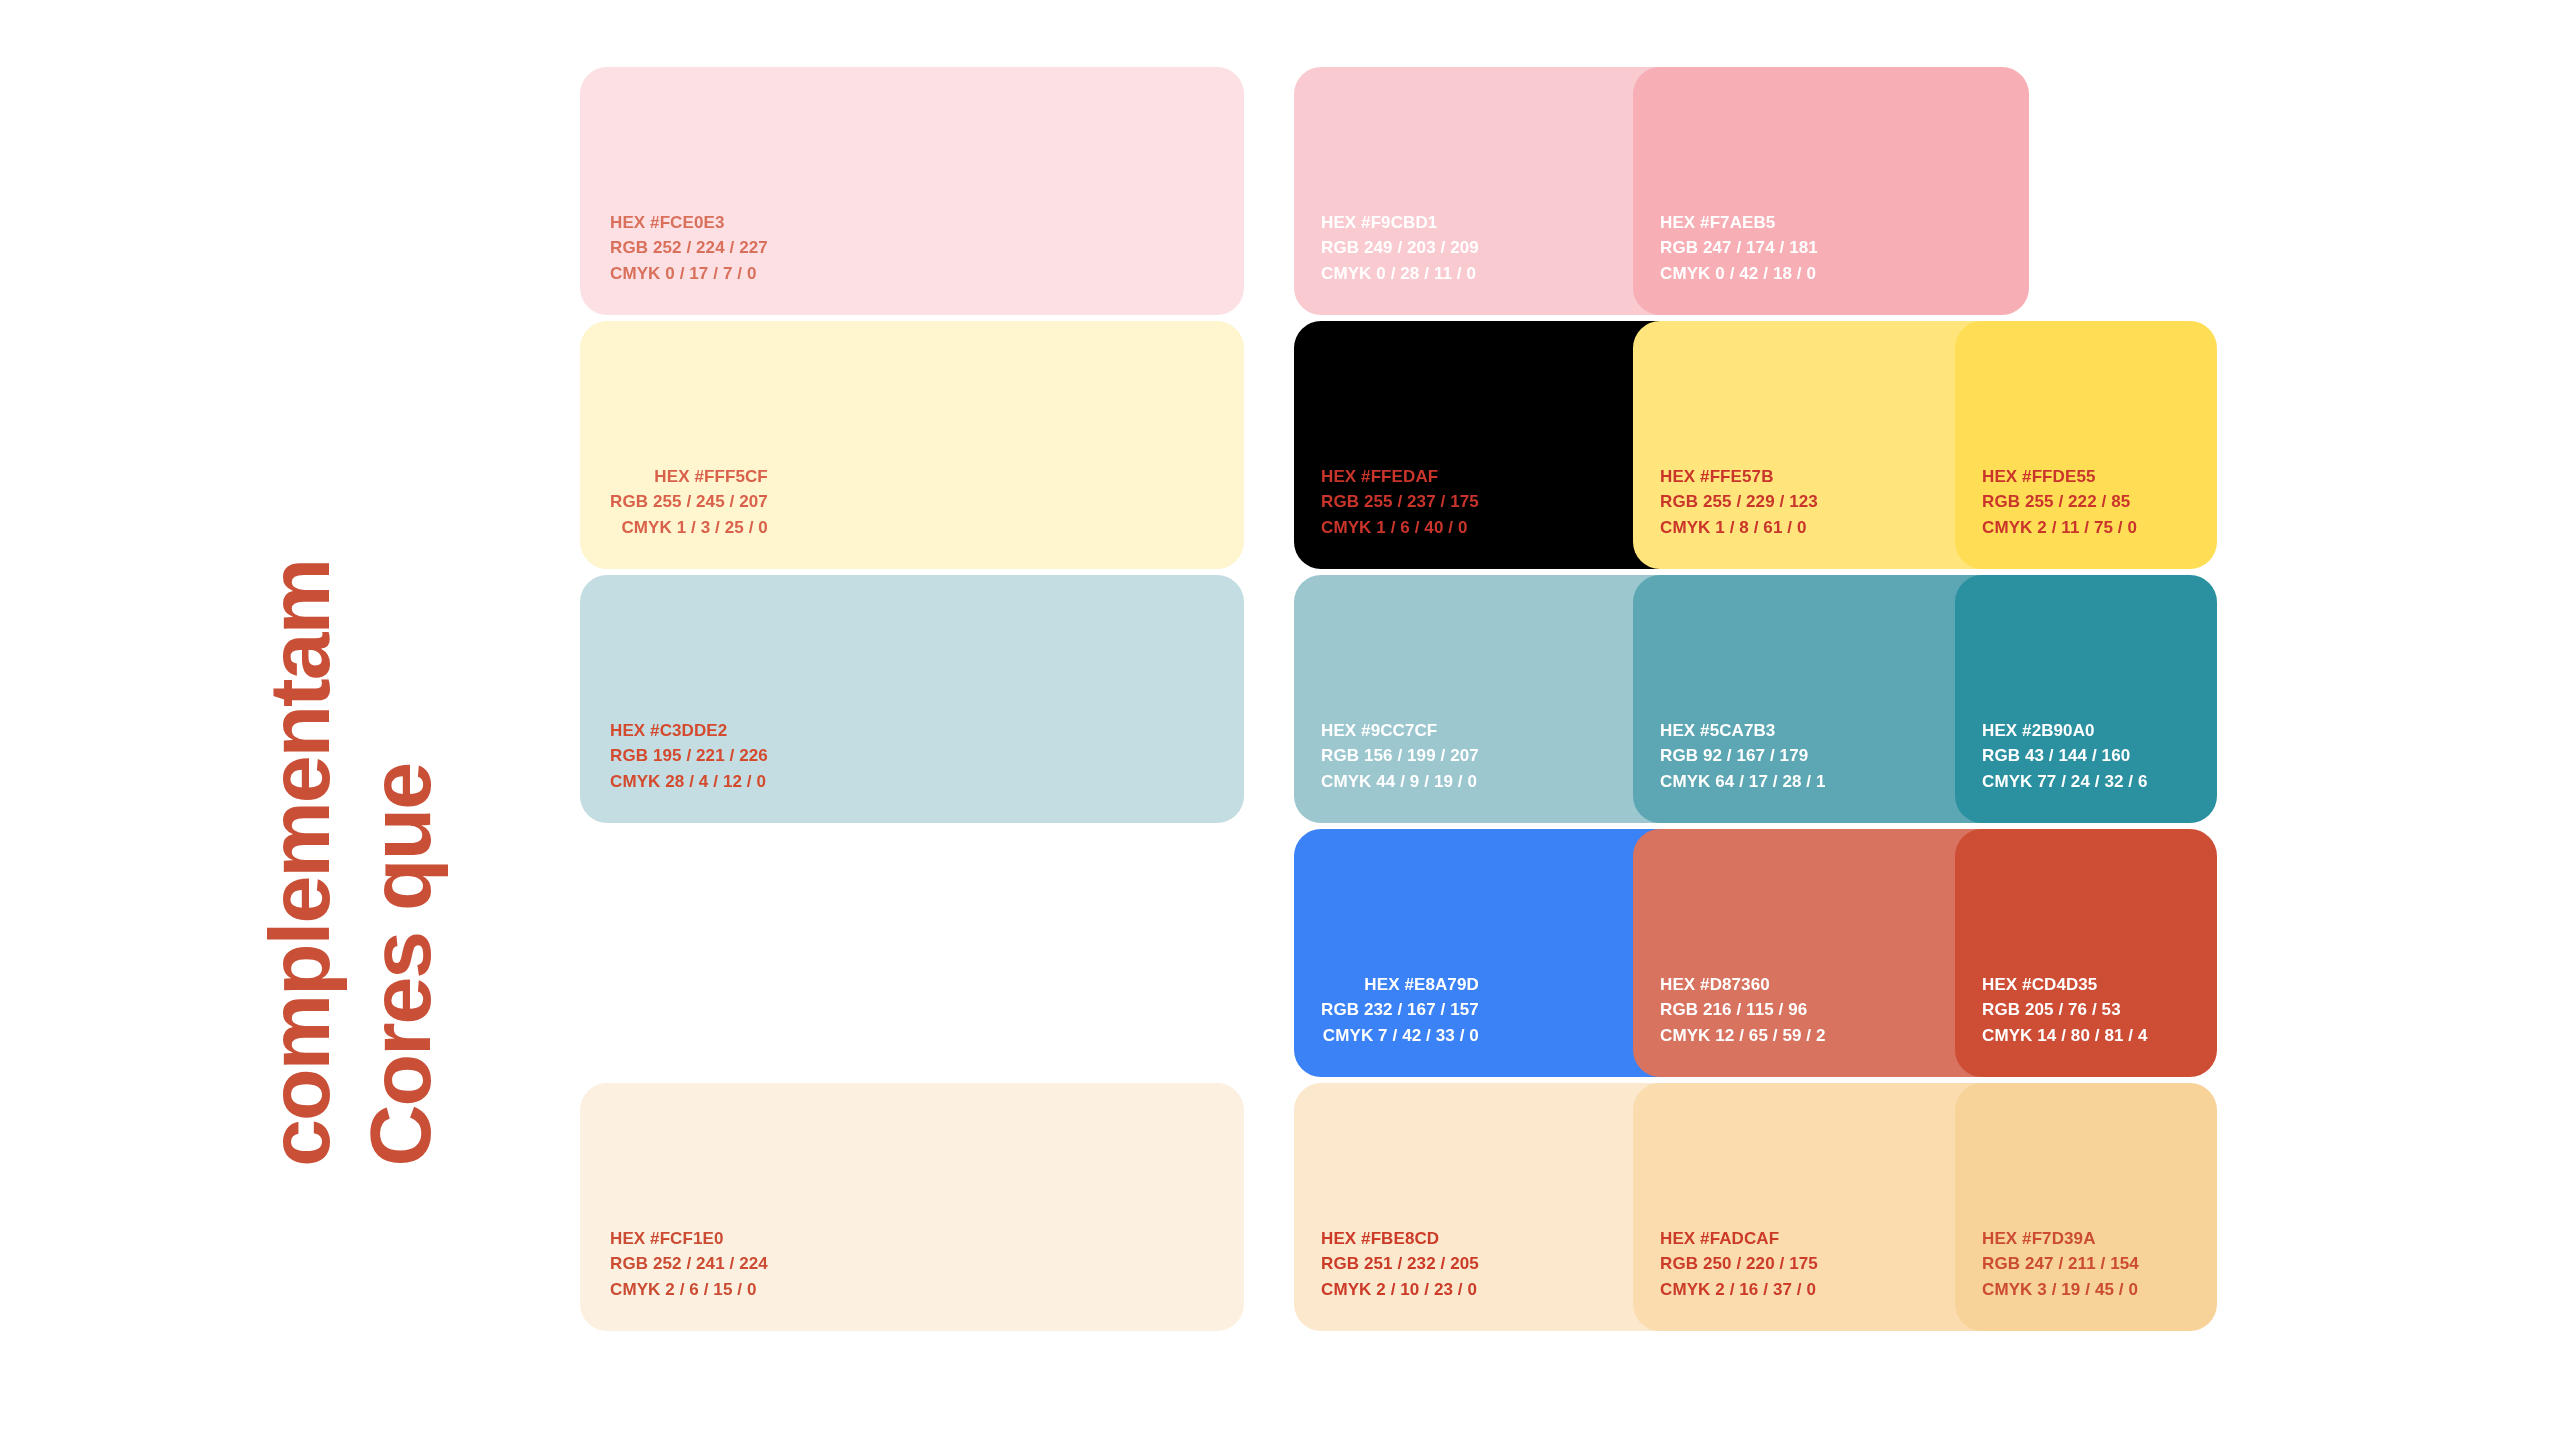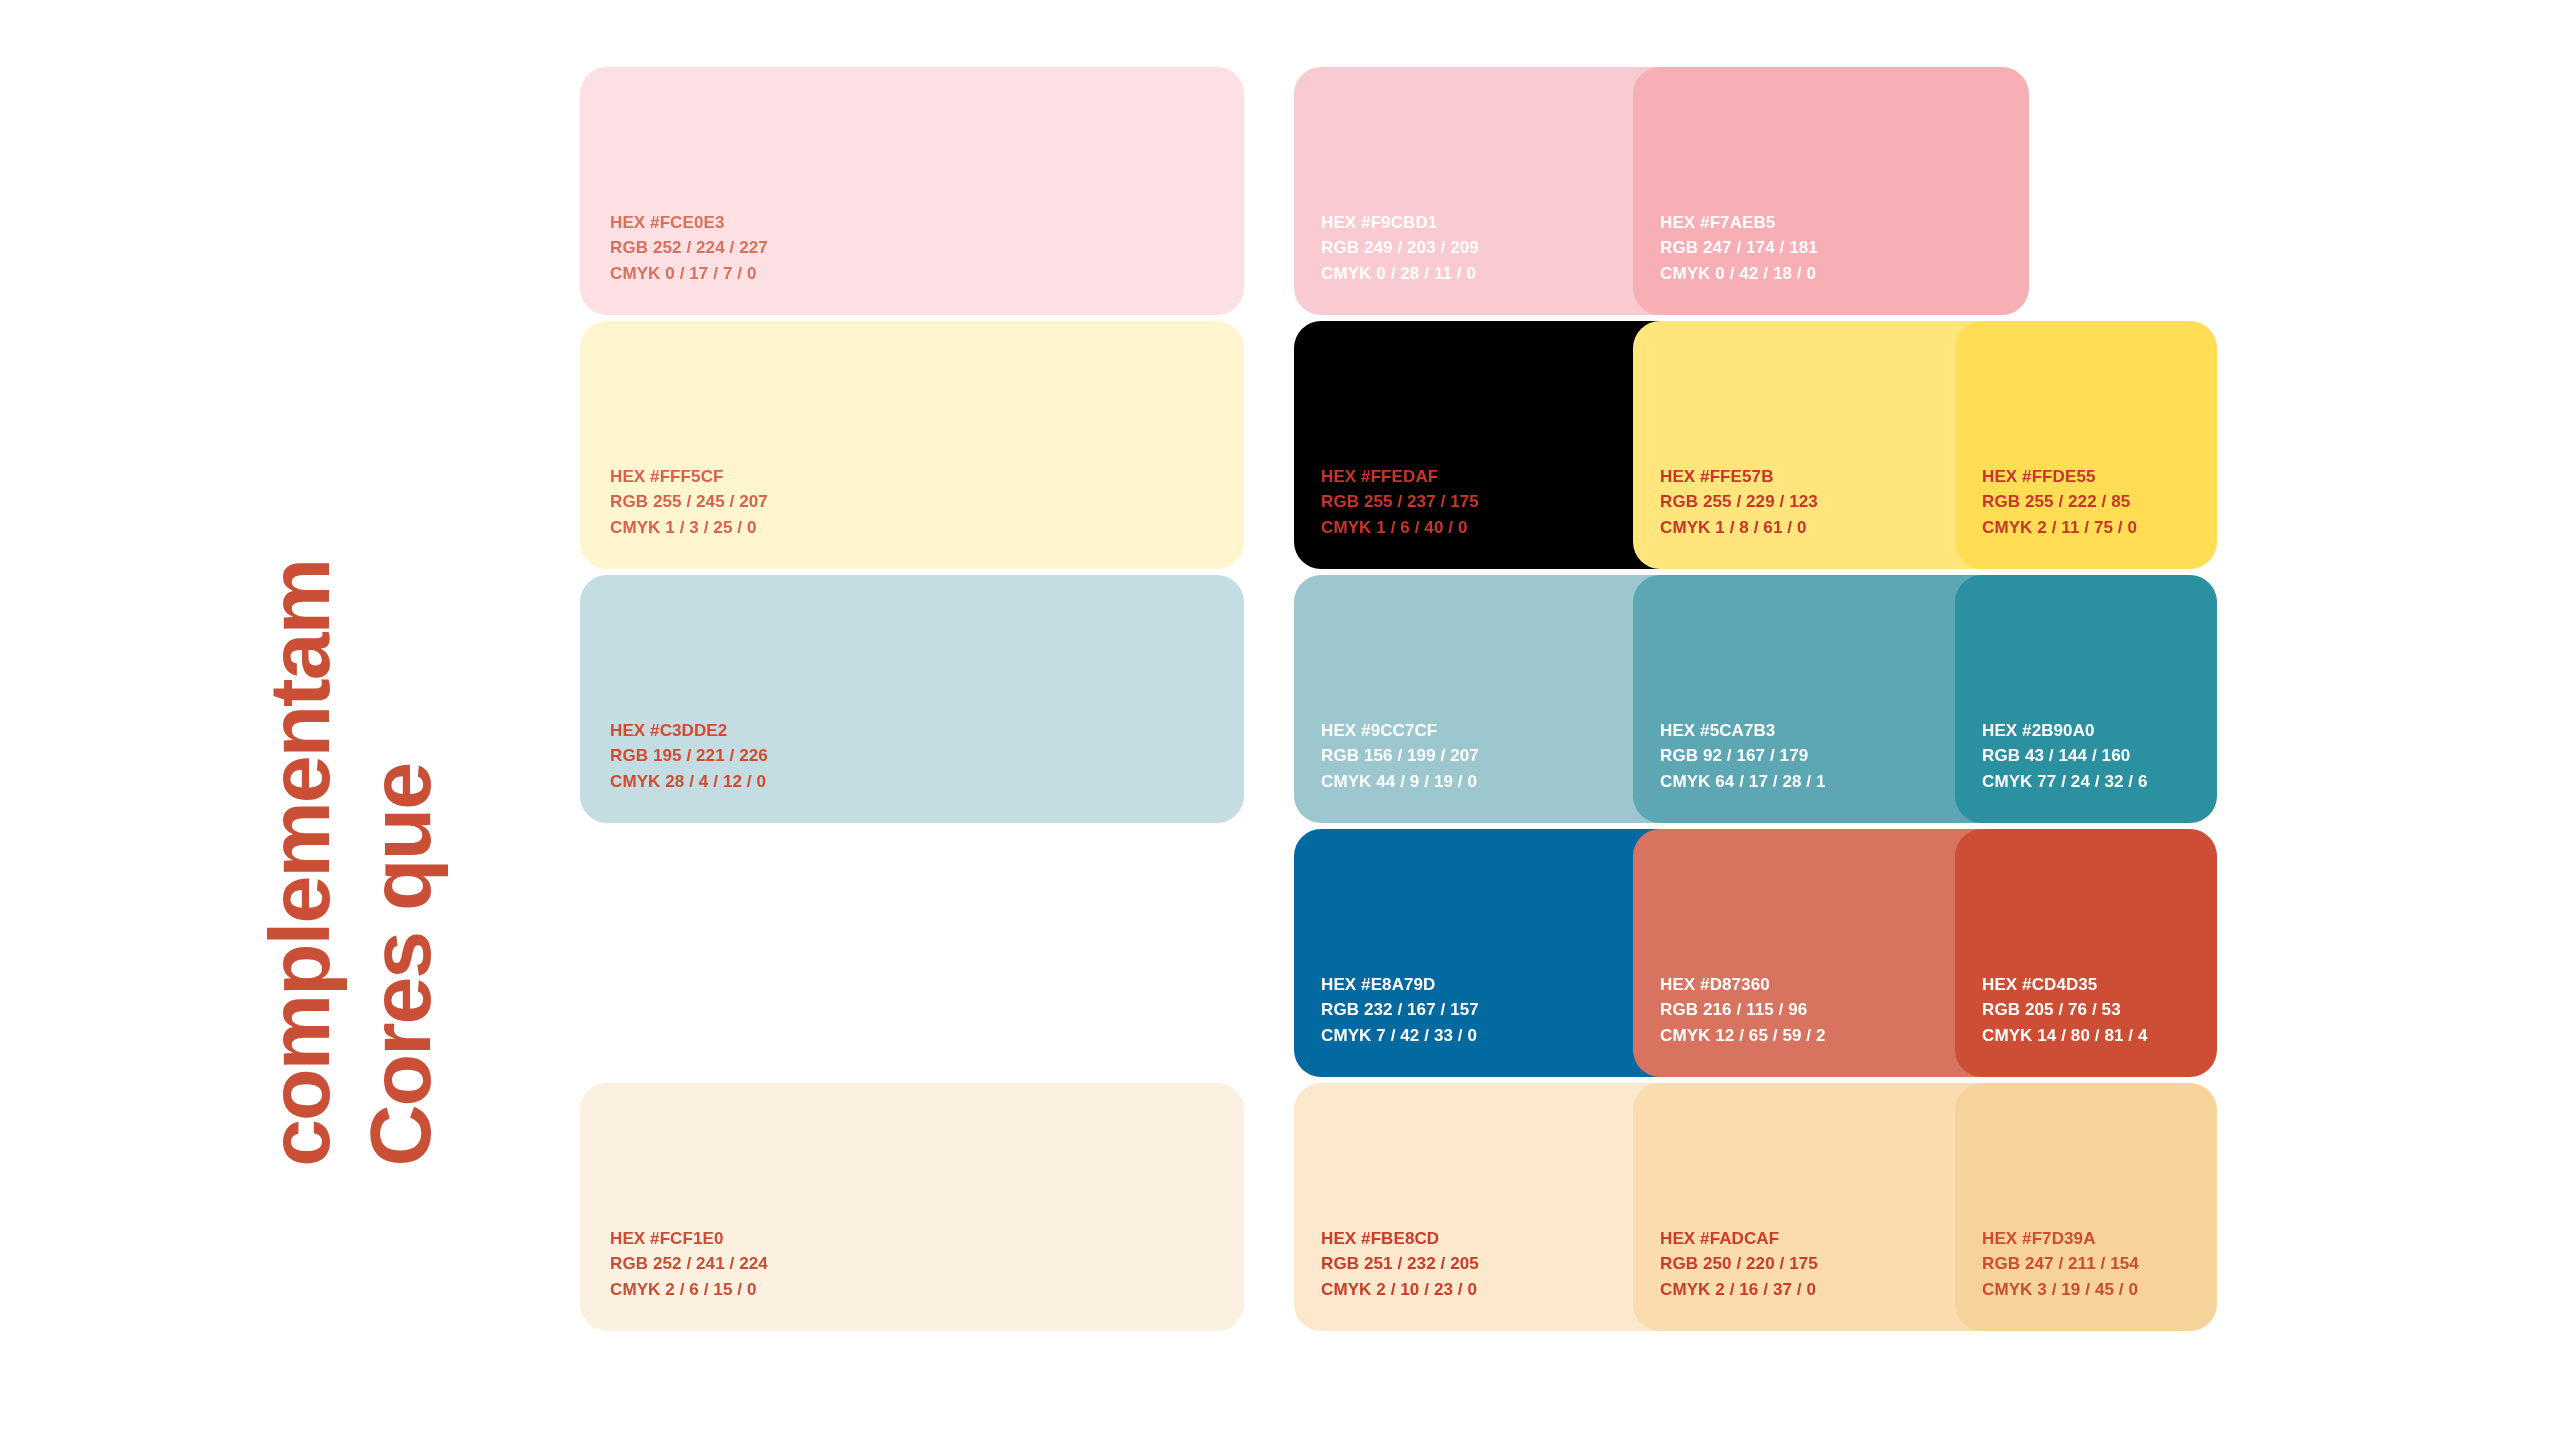--- a/index.html
+++ b/index.html
@@ -142,21 +142,21 @@
               <span class="line">HEX #F7AEB5</span>
               <span class="line">RGB 247 / 174 / 181</span>
               <span class="line">CMYK 0 / 42 / 18 / 0</span>
             </div>
           </div>
         </div>
       </div>
       <div class="palette-row">
         <div class="group-solo">
           <div class="swatch solo" style="background: rgb(255, 245, 207);">
-            <div class="swatch-info" style="color: rgb(217, 96, 74);">
+            <div class="swatch-info" style="color: rgb(217, 96, 74); text-align: right;">
               <span class="line">HEX #FFF5CF</span>
               <span class="line">RGB 255 / 245 / 207</span>
               <span class="line">CMYK 1 / 3 / 25 / 0</span>
             </div>
           </div>
         </div>
         <div class="group-stack">
           <div class="swatch stack-0" style="background: #000000;">
             <div class="swatch-info" style="color: rgb(201, 52, 43);">
               <span class="line">HEX #FFEDAF</span>
@@ -209,21 +209,21 @@
             <div class="swatch-info" style="color: rgb(255, 255, 255);">
               <span class="line">HEX #2B90A0</span>
               <span class="line">RGB 43 / 144 / 160</span>
               <span class="line">CMYK 77 / 24 / 32 / 6</span>
             </div>
           </div>
         </div>
       </div>
       <div class="palette-row">
         <div class="group-stack">
-          <div class="swatch stack-0" style="background: #0369a1;">
+          <div class="swatch stack-0" style="background: #3b82f6; text-align: right;">
             <div class="swatch-info" style="color: rgb(255, 255, 255);">
               <span class="line">HEX #E8A79D</span>
               <span class="line">RGB 232 / 167 / 157</span>
               <span class="line">CMYK 7 / 42 / 33 / 0</span>
             </div>
           </div>
           <div class="swatch stack-1" style="background: rgb(216, 115, 96);">
             <div class="swatch-info" style="color: rgb(255, 255, 255);">
               <span class="line">HEX #D87360</span>
               <span class="line">RGB 216 / 115 / 96</span>

